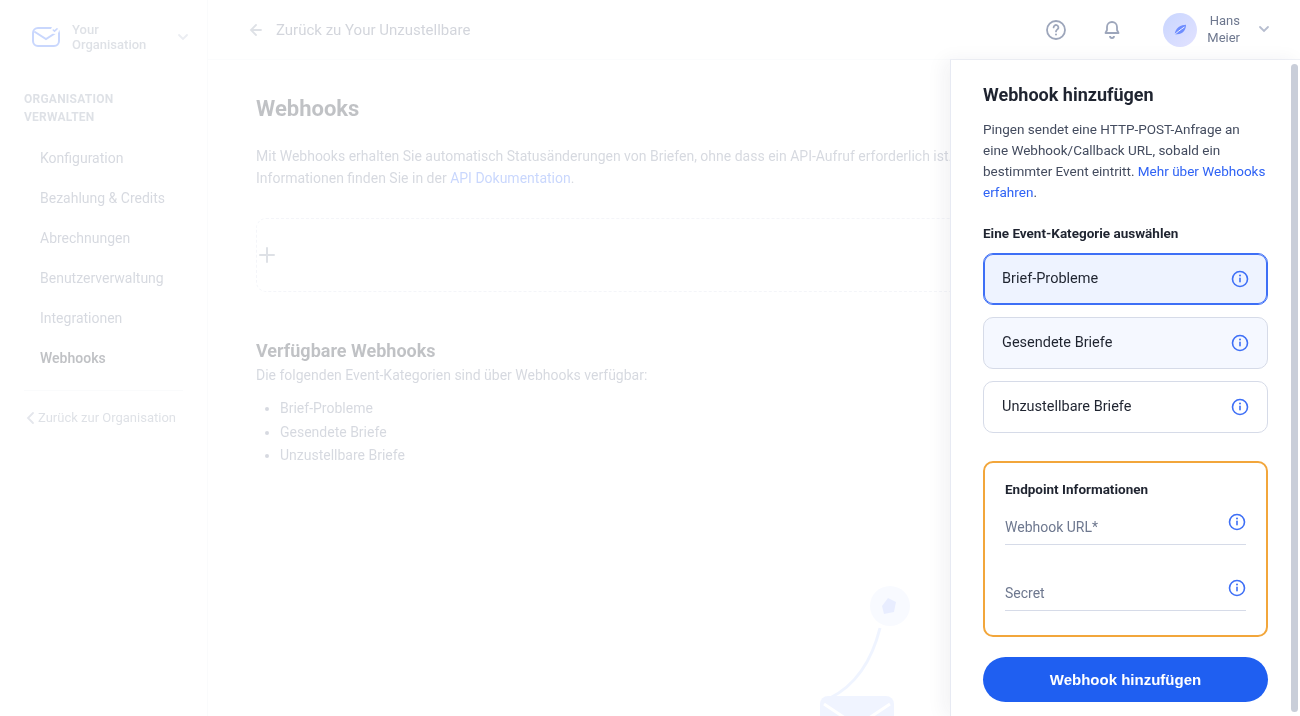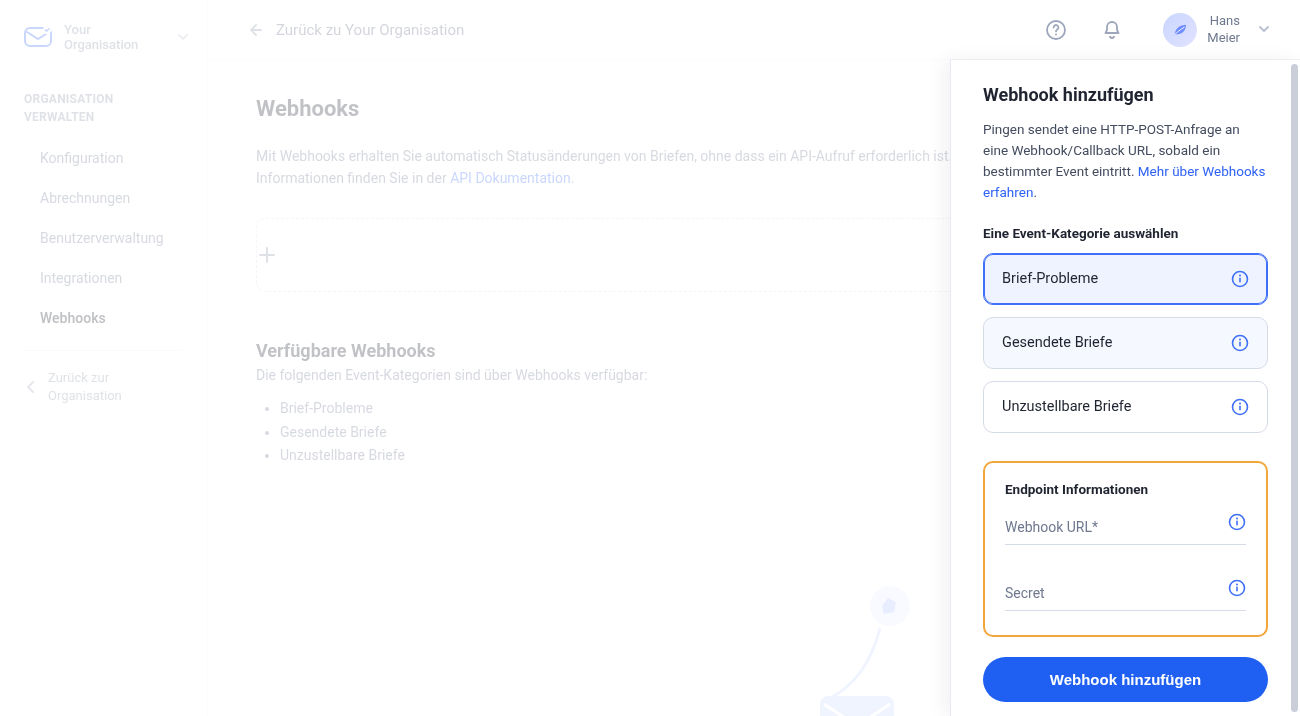--- a/index.html
+++ b/index.html
@@ -1,31 +1,31 @@
 <!DOCTYPE html>
 <html><head>
 <meta charset="utf-8">
 <style>
   * { box-sizing: border-box; margin: 0; padding: 0; }
   html, body { width: 1300px; height: 716px; font-family: -apple-system, BlinkMacSystemFont, "Segoe UI", Roboto, sans-serif; overflow: hidden; background: #fff; }
   .app { position: relative; width: 100%; height: 100%; display: flex; }
 
   
   .sidebar { width: 208px; height: 100%; border-right: 1px solid #edf0f5; display: flex; flex-direction: column; padding-top: 8px; }
-  .org-row { display: flex; align-items: center; gap: 12px; padding: 14px 18px 18px 24px; }
+  .org-row { display: flex; align-items: center; gap: 12px; padding: 14px 18px 18px 32px; }
   .org-logo { width: 28px; height: 24px; border-radius: 6px; display: flex; align-items: center; justify-content: center; }
   .org-logo svg { width: 28px; height: 24px; }
   .org-name { font-size: 13px; color: #8a94a6; font-weight: 500; }
   .chevron-down { margin-left: auto; color: #b6bdcf; }
   .section-label { font-size: 12px; font-weight: 700; letter-spacing: .02em; color: #8a94a6; padding: 20px 24px 6px 24px; line-height: 1.5; }
   .nav { padding: 6px 0; }
   .nav-item { display: block; padding: 12px 40px; font-size: 14px; color: #6e788f; cursor: pointer; }
   .nav-item.active { color: #1f2430; font-weight: 600; }
   .nav-divider { height: 1px; background: #edf0f5; margin: 6px 24px 10px 24px; }
-  .back-org { display: flex; align-items: center; gap: 10px; padding: 8px 24px; color: #8a94a6; font-size: 13px; line-height: 1.4; }
+  .back-org { display: flex; align-items: center; padding: 8px 24px; color: #8a94a6; font-size: 13px; line-height: 1.4; }
   .back-org svg { flex-shrink: 0; }
 
   
   .main { flex: 1; display: flex; flex-direction: column; }
   .topbar { height: 60px; display: flex; align-items: center; padding: 0 30px 0 40px; border-bottom: 1px solid #f1f3f8; }
   .back-link { display: flex; align-items: center; gap: 12px; color: #606a80; font-size: 15px; cursor: pointer; }
   .top-actions { margin-left: auto; display: flex; align-items: center; gap: 22px; }
   .icon-btn { width: 34px; height: 34px; display: flex; align-items: center; justify-content: center; color: #9da6bb; cursor: pointer; }
   .user-block { display: flex; align-items: center; gap: 10px; padding-left: 12px; cursor: pointer; text-align: right; }
   .avatar { width: 34px; height: 34px; border-radius: 50%; background: linear-gradient(135deg,#c9d6ff,#e2e2ff); display:flex; align-items:center; justify-content:center; }
@@ -90,41 +90,42 @@
       <span class="org-name">Your Organisation</span>
       <span class="chevron-down">
         <svg width="12" height="12" viewBox="0 0 12 12">
             <path d="M2 4l4 4 4-4" stroke="currentColor" stroke-width="1.8" fill="none" stroke-linecap="round"></path>
           </svg>
       </span>
     </div>
     <div class="section-label">ORGANISATION VERWALTEN</div>
     <nav class="nav">
       <a class="nav-item">Konfiguration</a>
+      <a class="nav-item">Bezahlung &amp; Credits</a>
       <a class="nav-item">Abrechnungen</a>
       <a class="nav-item">Benutzerverwaltung</a>
       <a class="nav-item">Integrationen</a>
       <a class="nav-item active">Webhooks</a>
     </nav>
     <div class="nav-divider"></div>
     <div class="back-org">
       <svg width="14" height="14" viewBox="0 0 14 14">
           <path d="M9 2L4 7l5 5" stroke="#9da6bb" stroke-width="1.8" fill="none" stroke-linecap="round"></path>
         </svg>
       <span>Zurück zur Organisation</span>
     </div>
   </aside>
 
   <div class="main">
     <div class="topbar">
       <div class="back-link">
         <svg width="16" height="16" viewBox="0 0 16 16">
             <path d="M8 3L3 8l5 5M3 8h10" stroke="#8a94a6" stroke-width="1.8" fill="none" stroke-linecap="round"></path>
           </svg>
-        <span>Zurück zu Your Organisation</span>
+        <span>Zurück zu Your Unzustellbare</span>
       </div>
       <div class="top-actions">
         <span class="icon-btn">
           <svg width="22" height="22" viewBox="0 0 22 22">
               <circle cx="11" cy="11" r="9" stroke="currentColor" stroke-width="1.8" fill="none"></circle>
               <path d="M8.6 8.4a2.4 2.4 0 114 1.8c-.8.7-1.6 1-1.6 2.2" stroke="currentColor" stroke-width="1.8" fill="none" stroke-linecap="round"></path>
               <circle cx="11" cy="15.6" r="1" fill="currentColor"></circle>
             </svg>
         </span>
         <span class="icon-btn">

